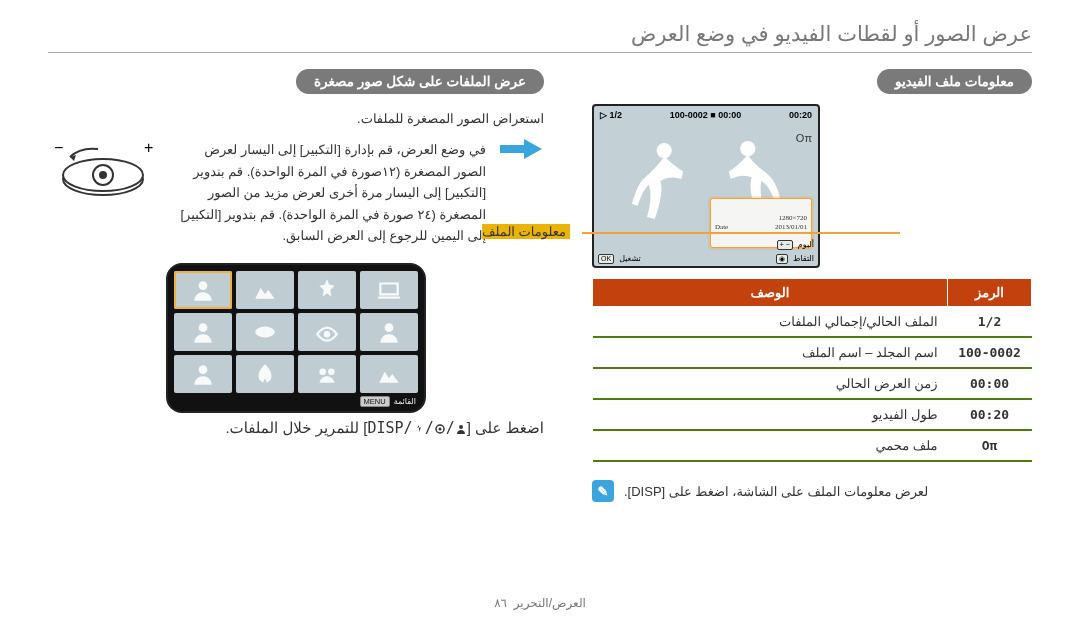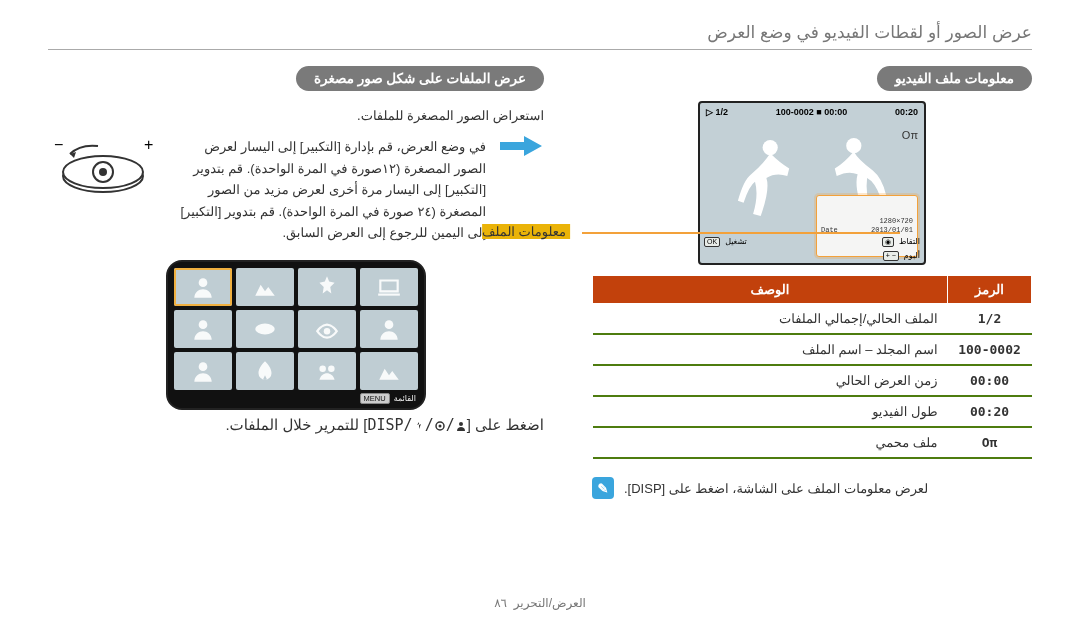--- a/index.html
+++ b/index.html
@@ -13,21 +13,21 @@
     direction: rtl;
     font-size: 13px;
     position: relative;
   }
   .page {
     padding: 22px 48px 0 48px;
   }
   .page-header {
     text-align: right;
     color: #777;
-    font-size: 17px;
+    font-size: 21px;
     padding-bottom: 6px;
   }
   .hr {
     border-bottom: 1px solid #aaa;
     margin-bottom: 16px;
   }
   .cols {
     display: flex;
     gap: 48px;
     flex-direction: row;
@@ -47,21 +47,21 @@
     margin-bottom: 10px;
   }
   .subtext {
     margin: 6px 0 10px 0;
     font-size: 13px;
   }
   
   .screen-wrap {
     position: relative;
     display: flex;
-    justify-content: center;
+    justify-content: flex-end;
     margin-bottom: 6px;
   }
   .screen {
     width: 228px;
     height: 164px;
     background: #c3d0d6;
     border: 2px solid #222;
     border-radius: 4px;
     position: relative;
     overflow: hidden;
@@ -93,22 +93,22 @@
   }
   .fileinfo-box {
     position: absolute;
     top: 92px;
     right: 6px;
     width: 102px;
     background: #f5f5f4;
     border: 1.5px solid #f3a13a;
     border-radius: 3px;
     font-size: 7px;
-    font-family: Liberation Mono, monospace;
-    padding: 21px 4px;
+    font-family: Liberation Serif, serif;
+    padding: 15px 4px;
     line-height: 1.25;
     direction: ltr;
     box-shadow: 0 0 0 2px rgba(243,161,58,.25);
   }
   .fileinfo-box .row { display:flex; justify-content:space-between; }
   .lead-line {
     position: absolute;
     top: 232px;
     right: calc(48px + 132px);
     left: 582px;
@@ -347,34 +347,34 @@
                 <span></span>
                 <span>1280×720</span>
               </div>
             <div class="row">
                 <span>Date</span>
                 <span>2013/01/01</span>
               </div>
           </div>
           <div class="botbar">
             <div class="row">
+              <span class="cell"></span>
+              <span class="cell">
+                  <span class="ico">+ −</span>
+                  <span>ألبوم</span>
+                </span>
+            </div>
+            <div class="row">
               <span class="cell">
                   <span class="ico">OK</span>
                   <span>تشغيل</span>
                 </span>
               <span class="cell">
                   <span class="ico">◉</span>
                   <span>التقاط</span>
-                </span>
-            </div>
-            <div class="row">
-              <span class="cell"></span>
-              <span class="cell">
-                  <span class="ico">+ −</span>
-                  <span>ألبوم</span>
                 </span>
             </div>
           </div>
         </div>
       </div>
 
       <table class="sym">
         <thead>
           <tr>
             <th style="width:84px">الرمز</th>

